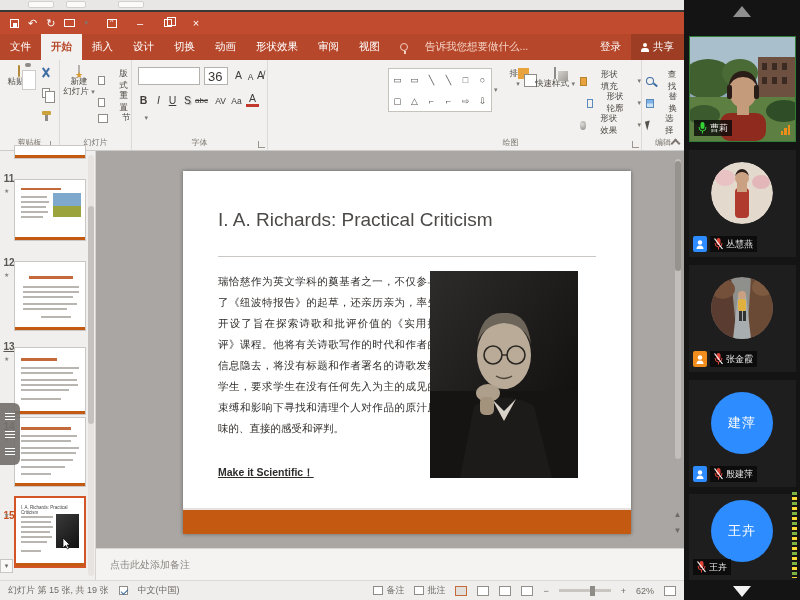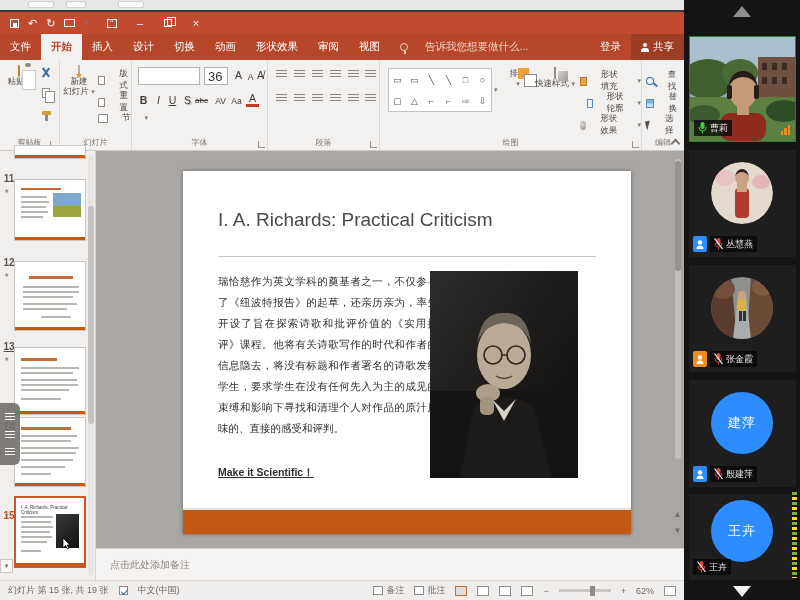--- a/index.html
+++ b/index.html
@@ -249,36 +249,20 @@
       <span class="fbtn abs" style="left:34px;top:32px;text-decoration:underline;">U</span>
       <span class="fbtn abs" style="left:49px;top:32px;text-shadow:1px 1px 1px #aaa;">S</span>
       <span class="fbtn abs" style="left:63px;top:33px;font-size:8px;text-decoration:line-through;">abc</span>
       <span class="fbtn abs" style="left:82px;top:33px;font-size:8.5px;">AV</span>
       <span class="fbtn abs" style="left:98px;top:33px;font-size:8.5px;">Aa</span>
       <span class="fbtn abs" style="left:114px;top:32px;border-bottom:3px solid #c0392b;">A</span>
       <div class="glabel">字体</div>
       <div class="launcher"></div>
     </div>
 
-    <div class="rgroup" style="left:268px;width:112px;">
-      <span class="ln abs" style="left:8px;top:10px;"></span>
-      <span class="ln abs" style="left:26px;top:10px;"></span>
-      <span class="ln abs" style="left:44px;top:10px;"></span>
-      <span class="ln abs" style="left:62px;top:10px;"></span>
-      <span class="ln abs" style="left:80px;top:10px;"></span>
-      <span class="ln abs" style="left:8px;top:34px;"></span>
-      <span class="ln abs" style="left:26px;top:34px;"></span>
-      <span class="ln abs" style="left:44px;top:34px;"></span>
-      <span class="ln abs" style="left:62px;top:34px;"></span>
-      <span class="ln abs" style="left:80px;top:34px;"></span>
-      <span class="ln abs" style="left:97px;top:10px;"></span>
-      <span class="ln abs" style="left:97px;top:34px;"></span>
-      <div class="glabel">段落</div>
-      <div class="launcher"></div>
-    </div>
 
     <div class="rgroup" style="left:380px;width:262px;">
       <div class="shapebox" style="left:8px;top:8px;width:104px;height:44px;">
         <span>▭</span>
         <span>▭</span>
         <span>╲</span>
         <span>╲</span>
         <span>□</span>
         <span>○</span>
         <span>▢</span>

